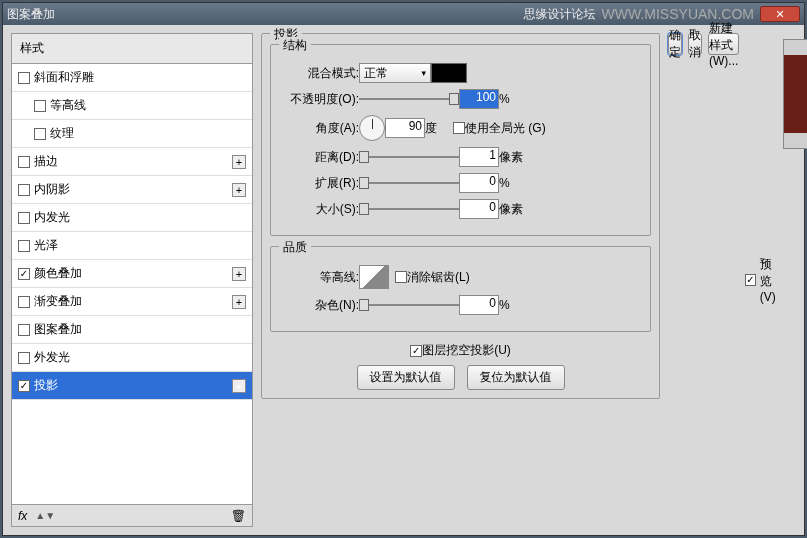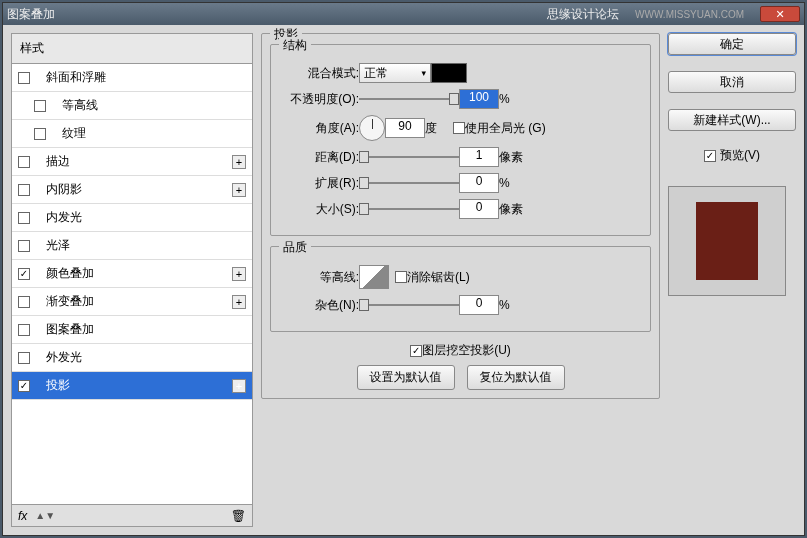--- a/index.html
+++ b/index.html
@@ -1,30 +1,30 @@
 <!DOCTYPE html>
 <html><head>
 <meta charset="utf-8">
 <style>
 *{box-sizing:border-box;margin:0;padding:0;font-family:"Microsoft YaHei",SimSun,sans-serif;font-size:12px}
 body{background:#4a5a6a;width:807px;height:538px;overflow:hidden}
 .window{position:absolute;top:2px;left:2px;width:803px;height:534px;background:#d9d9d9;border:1px solid #333}
 .titlebar{height:22px;background:linear-gradient(#6a7a8a,#4a5a6a);display:flex;align-items:center;justify-content:space-between;padding:0 4px;color:#fff}
 .titlebar-text{font-size:12px;color:#eee}
-.titlebar-right{display:flex;align-items:center;gap:16px}
-.watermark{color:#aaa;font-size:10px}
+.titlebar-right{display:flex;align-items:center;gap:6px}
+.watermark{color:#aaa;font-size:14px}
 .close-btn{width:40px;height:16px;background:#c94a3b;border:1px solid #7a2a20;border-radius:2px;display:flex;align-items:center;justify-content:center;color:#fff;font-size:11px;cursor:pointer}
 .body{display:flex;height:calc(100% - 22px);padding:8px;gap:8px}
 .left-panel{width:242px;border:1px solid #999;background:#e8e8e8;display:flex;flex-direction:column}
 .styles-header{padding:6px 8px;border-bottom:1px solid #999;background:#e8e8e8}
 .styles-list{flex:1;background:#fff;overflow:auto}
 .style-row{display:flex;align-items:center;justify-content:space-between;padding:5px 6px;border-bottom:1px solid #ddd}
 .style-row.selected{background:#2d6fd6;color:#fff}
 .style-row.header-row{background:#e8e8e8;font-weight:normal}
-.style-left{display:flex;align-items:center;gap:16px}
+.style-left{display:flex;align-items:center;gap:4px}
 .chk{width:12px;height:12px;border:1px solid #666;background:#fff;display:inline-flex;align-items:center;justify-content:center;font-size:10px;line-height:1}
 .chk.checked::after{content:"✓";color:#000;font-size:10px}
 .style-row.selected .chk{background:#fff}
 .style-row.selected .chk.checked::after{color:#000}
 .indent{padding-left:16px}
 .plus-btn{width:14px;height:14px;border:1px solid #888;background:#eee;display:flex;align-items:center;justify-content:center;font-size:11px;cursor:pointer}
 .left-footer{height:22px;border-top:1px solid #999;background:#e0e0e0;display:flex;align-items:center;padding:0 6px;gap:8px;font-style:italic}
 .left-footer .arrows{font-style:normal;font-size:10px;color:#555}
 .trash{margin-left:auto;font-style:normal}
 .center-panel{flex:1;position:relative}
@@ -33,29 +33,29 @@
 .inner-group{border:1px solid #999;border-radius:2px;padding:12px 10px 10px;position:relative;margin-bottom:10px}
 .inner-title{position:absolute;top:-8px;left:8px;background:#d9d9d9;padding:0 4px}
 .row{display:flex;align-items:center;margin:6px 0;}
 .lbl{width:78px;text-align:right}
 .combo{width:72px;height:20px;border:1px solid #888;background:linear-gradient(#fff,#e5e5e5);display:flex;align-items:center;justify-content:space-between;padding:0 4px}
 .combo .arr{font-size:9px}
 .color-swatch{width:36px;height:20px;background:#000;border:1px solid #666;cursor:pointer}
 .slider{flex:0 0 100px;height:14px;position:relative}
 .slider-track{position:absolute;top:6px;left:0;right:0;height:2px;background:#888}
 .slider-thumb{position:absolute;top:1px;width:10px;height:12px;background:#ddd;border:1px solid #666}
-.num-input{width:40px;height:20px;border:1px solid #888;background:#fff;text-align:center;padding:0 2px}
+.num-input{width:40px;height:20px;border:1px solid #888;background:#fff;text-align:right;padding:0 2px}
 .num-input.sel{background:#2d6fd6;color:#fff}
 .unit{width:28px}
 .dial{width:26px;height:26px;border:1px solid #888;border-radius:50%;background:#f5f5f5;position:relative}
 .dial::after{content:"";position:absolute;left:50%;top:3px;width:1px;height:10px;background:#333}
 .contour{width:30px;height:24px;border:1px solid #888;background:linear-gradient(135deg,#fff 0%,#fff 48%,#888 50%,#888 100%);cursor:pointer}
 .btn-row{display:flex;gap:12px;justify-content:center;}
 .ps-btn{padding:3px 12px;border:1px solid #888;background:linear-gradient(#fafafa,#ddd);border-radius:3px;cursor:pointer}
-.right-panel{width:128px;display:flex;flex-direction:column;gap:16px}
+.right-panel{width:128px;display:flex;gap:6px}
 .r-btn{height:22px;border:1px solid #888;background:linear-gradient(#fafafa,#ddd);border-radius:3px;display:flex;align-items:center;justify-content:center;cursor:pointer}
 .r-btn.default{box-shadow:0 0 0 1px #5a8ad6}
 .preview-row{display:flex;align-items:center;justify-content:center;gap:4px;}
 .preview-box{margin-top:6px;width:118px;height:110px;border:1px solid #888;background:#cfcfcf;display:flex;align-items:center;justify-content:center}
 .preview-inner{width:62px;height:78px;background:#6a1f16}
 </style>
 </head>
 <body>
 
 <div class="window">

